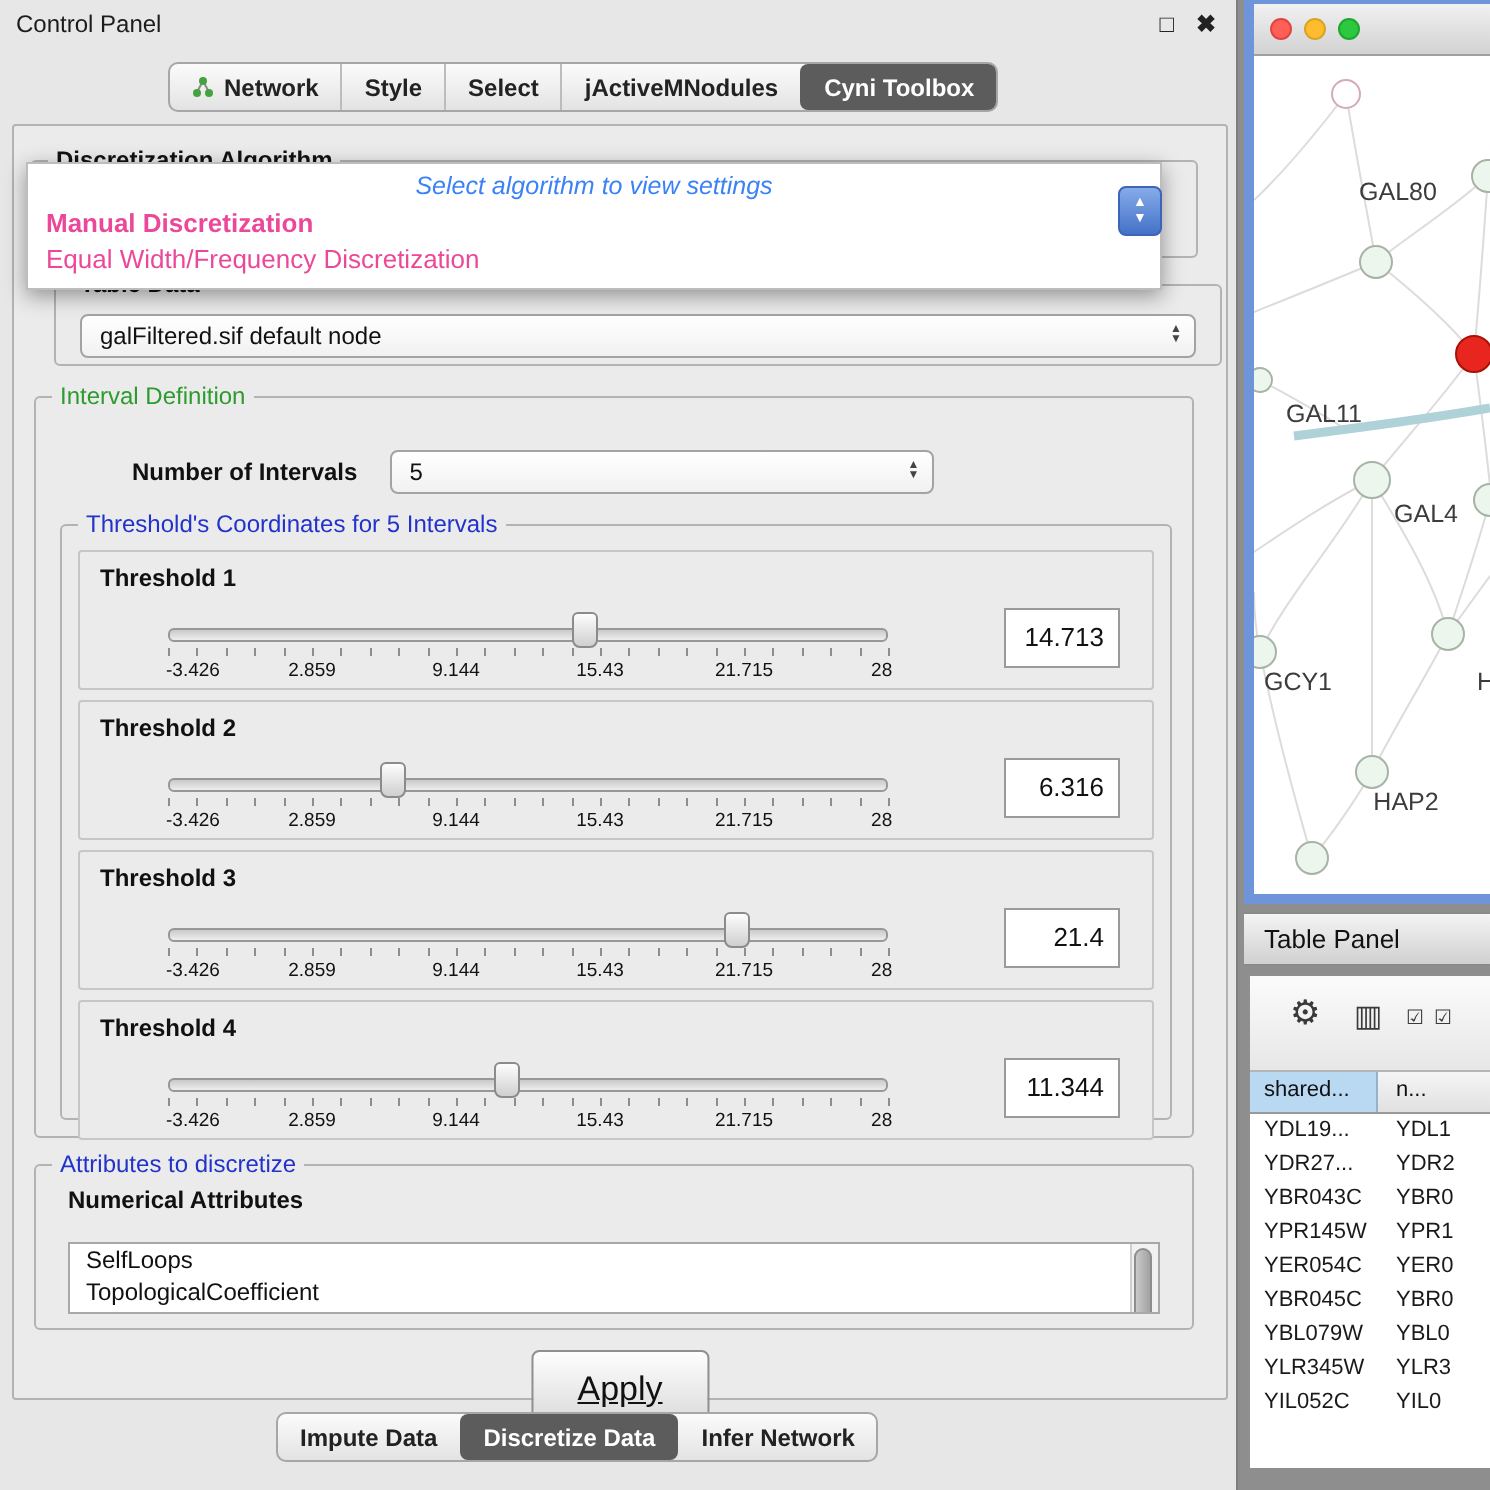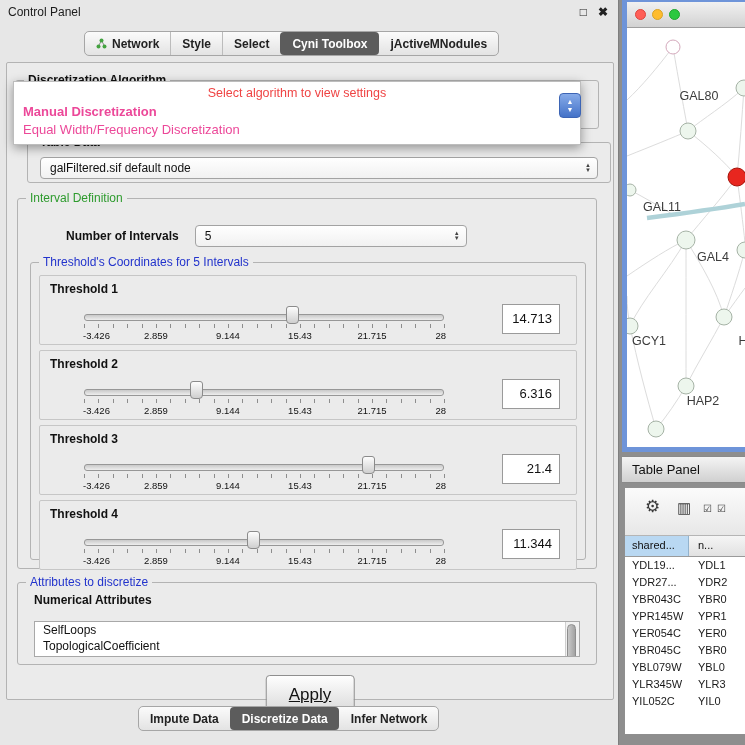--- a/index.html
+++ b/index.html
@@ -36,21 +36,21 @@
   .legend-blue{color:#2233cc;}
 
   #alg-group{left:8px;top:10px;width:584px;height:56px;}
   #tabledata-group{left:20px;top:72px;width:584px;height:48px;}
   #interval-group{left:10px;top:128px;width:580px;height:378px;}
   #attributes-group{left:10px;top:512px;width:580px;height:90px;}
 
   
   .popup{position:absolute;left:6px;top:18px;width:566px;z-index:50;background:#fff;
          border:1px solid #bdbdbd;box-shadow:0 3px 10px rgba(0,0,0,.38);padding:2px 0 5px;}
-  .popup-header{text-align:center;color:#ef4444;font-size:12.5px;padding:2px 0 3px;}
+  .popup-header{text-align:center;color:#3b82f6;font-size:12.5px;padding:2px 0 3px;font-style:italic;}
   .popup-item{font-size:13px;color:#ec4899;padding:1px 9px 2px;}
   .popup-item.bold{font-weight:bold;}
   .blue-stepper{position:absolute;left:552px;top:30px;width:22px;height:25px;z-index:60;
                 border-radius:4px;border:1px solid #3d65b5;box-sizing:border-box;
                 background:linear-gradient(#86abe9,#4472c8);display:flex;flex-direction:column;
                 align-items:center;justify-content:center;}
   .blue-stepper span{font-size:7px;line-height:8px;color:#fff;}
 
   .combo{display:flex;align-items:center;height:22px;background:linear-gradient(#ffffff,#f1f1f1);
          border:1px solid #a3a3a3;border-radius:4px;font-size:12px;color:#111;
@@ -147,25 +147,25 @@
             </svg>
           </span>
           <span>Network</span>
         </div>
         <div class="tab">
           <span>Style</span>
         </div>
         <div class="tab">
           <span>Select</span>
         </div>
+        <div class="tab">
+          <span>jActiveMNodules</span>
+        </div>
         <div class="tab selected">
           <span>Cyni Toolbox</span>
-        </div>
-        <div class="tab">
-          <span>jActiveMNodules</span>
         </div>
       </nav>
 
     <div class="cp-body">
 
       <fieldset class="grp" id="alg-group">
         <legend class="legend-dark">Discretization Algorithm</legend>
       </fieldset>
 
       <div class="blue-stepper">

